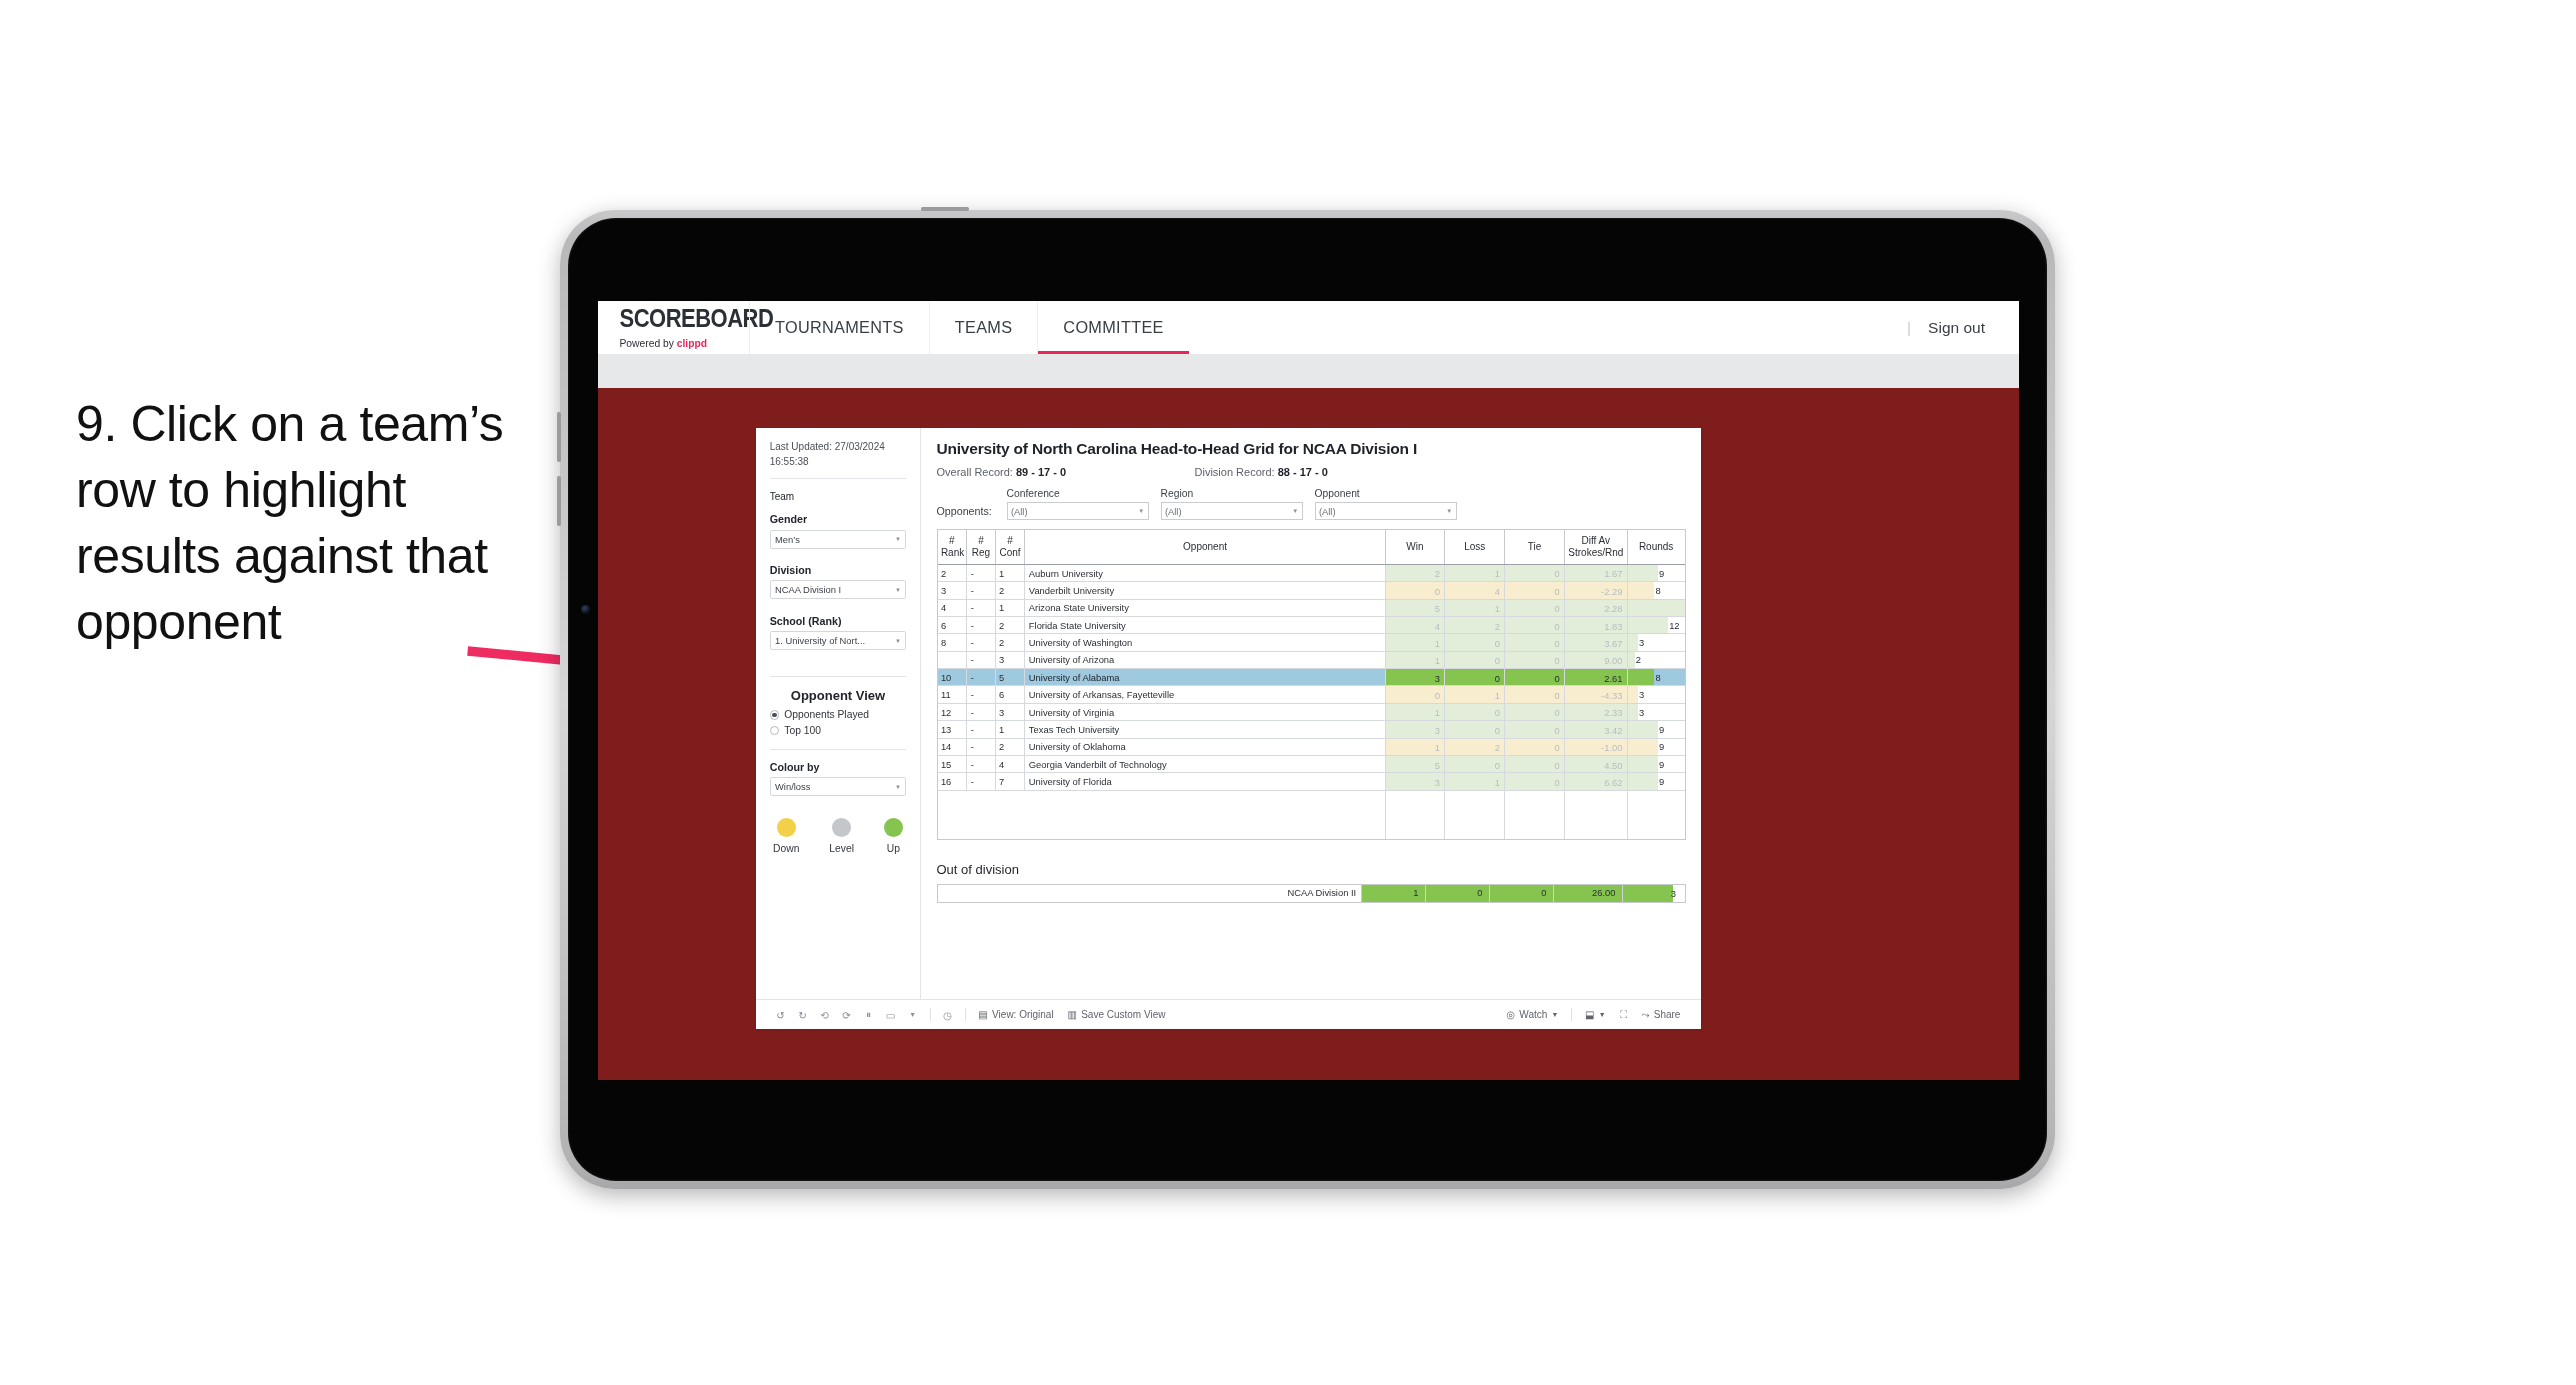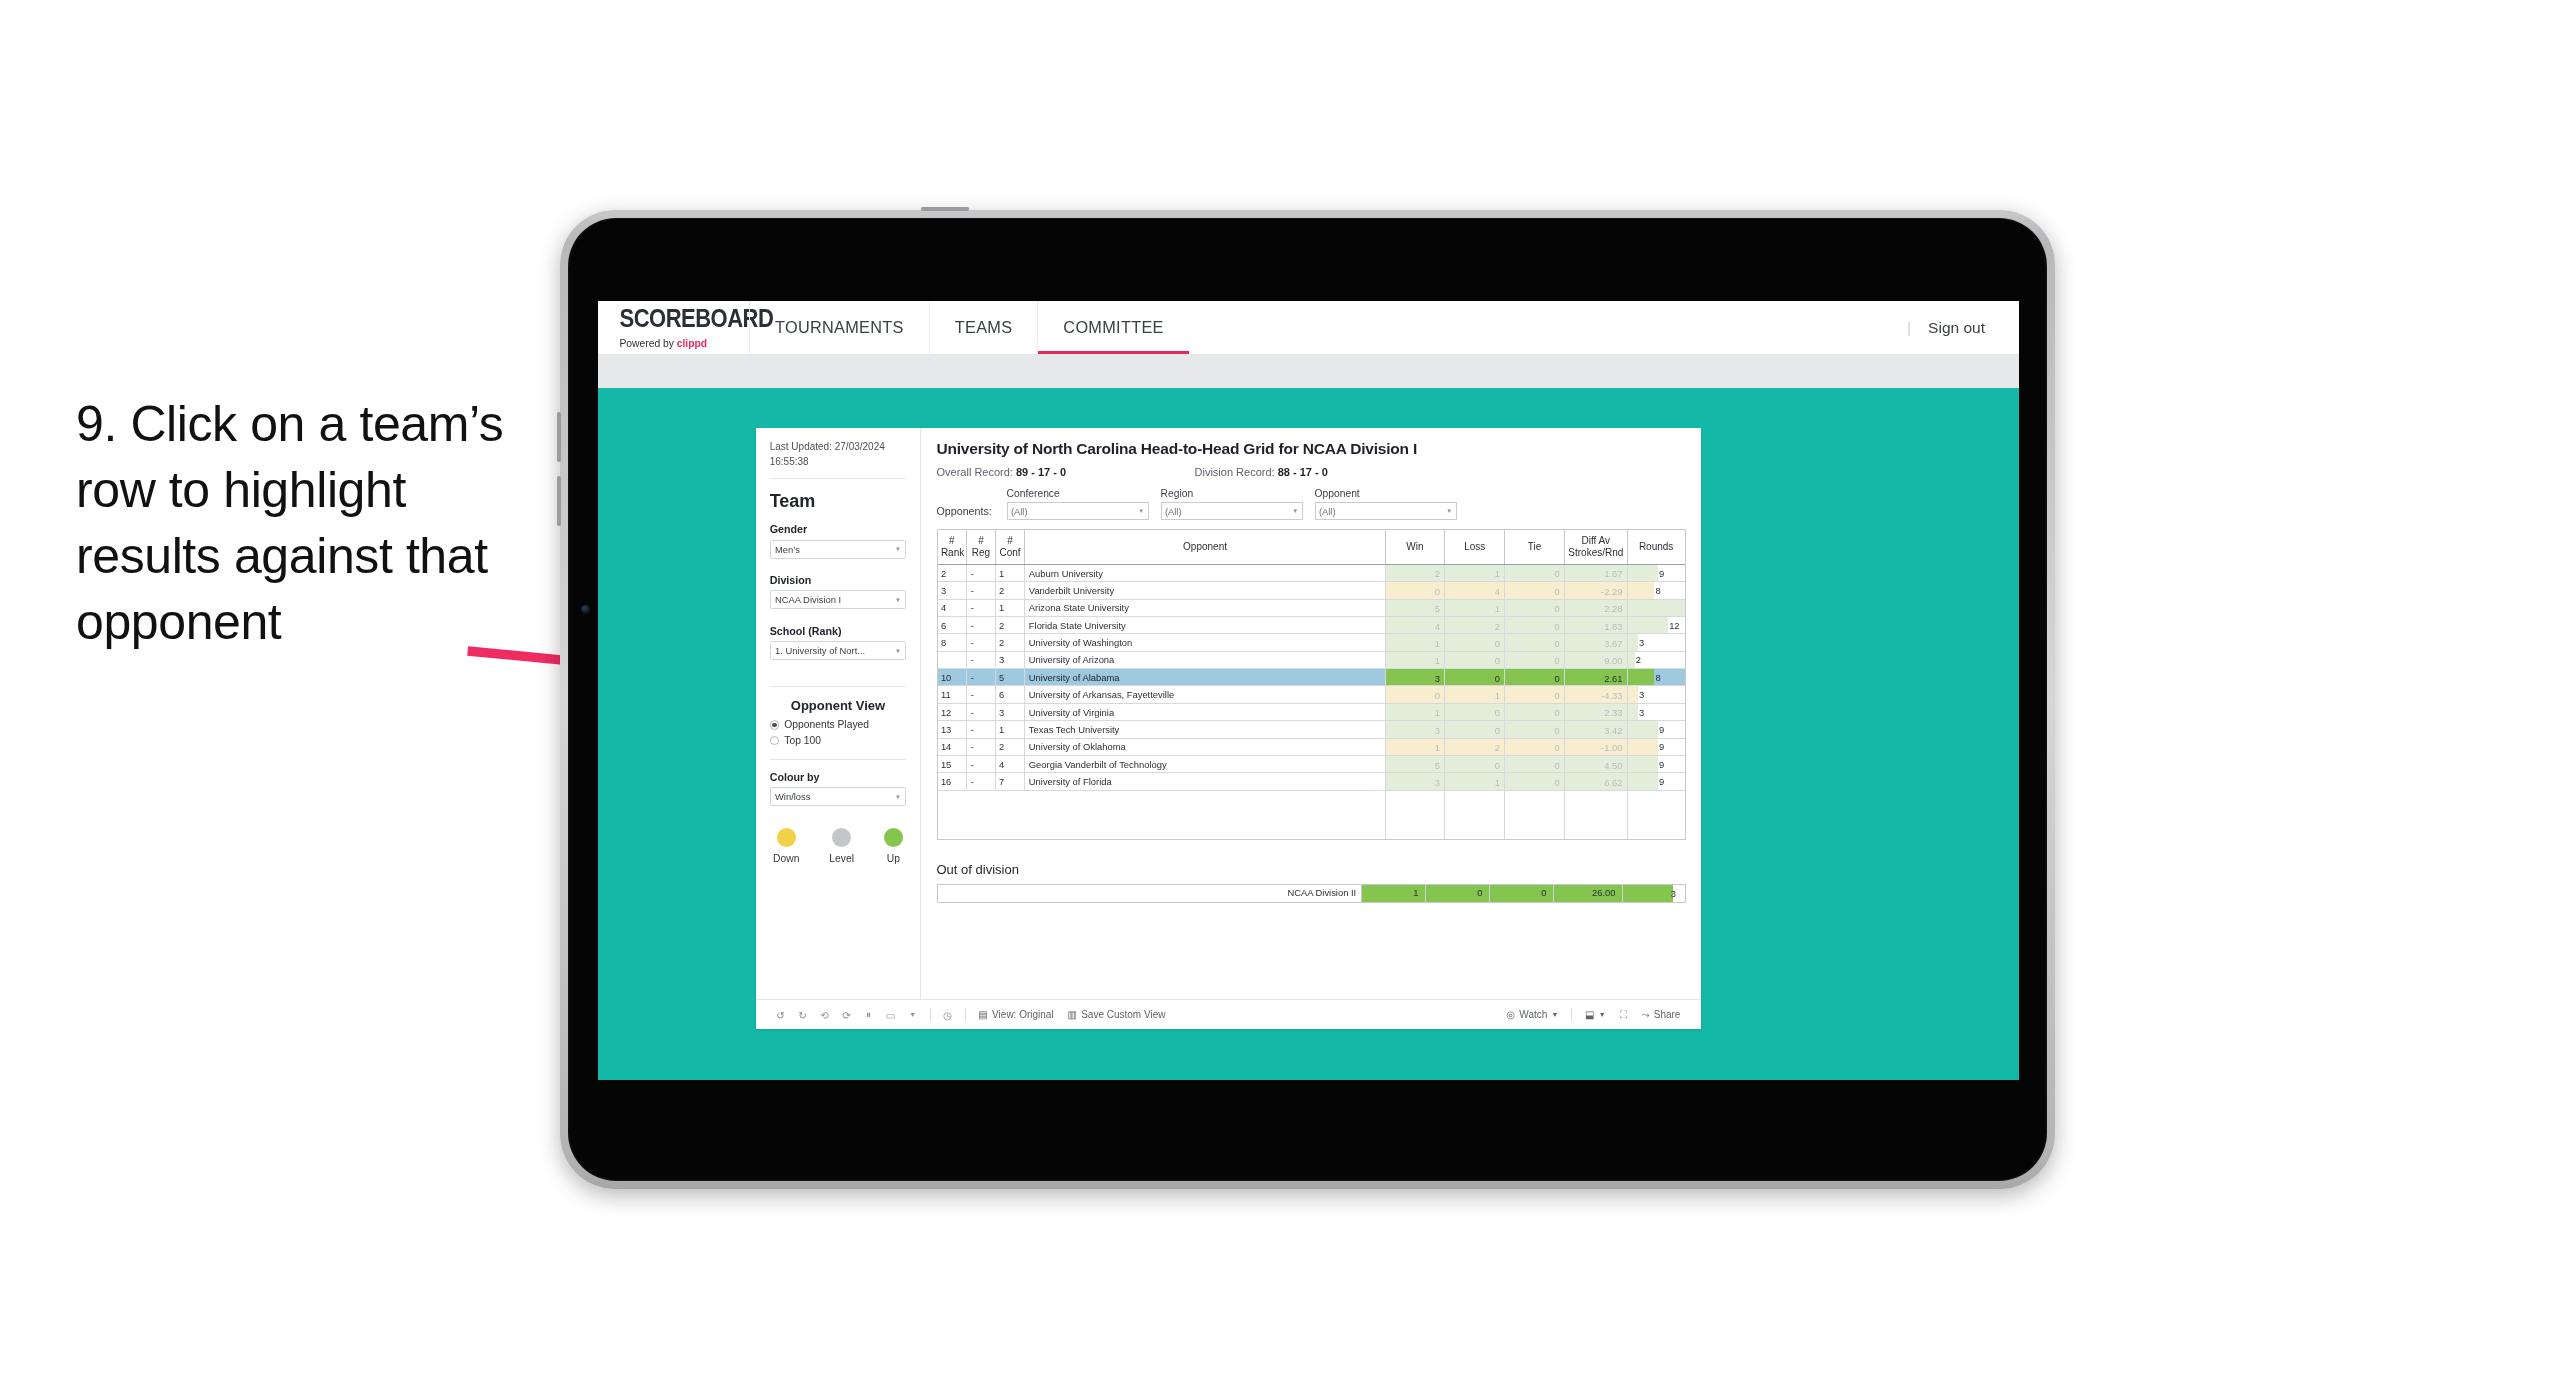--- a/index.html
+++ b/index.html
@@ -58,30 +58,30 @@
   #signout-wrap{margin-left:auto;display:flex;align-items:center;padding-right:34px;gap:17px;font-size:15.5px;color:#3a3f46;}
   #signout-sep{color:#c9ccd0;}
 
   
   #subnav{height:33px;background:#f7f8f9;border-top:0.9px solid #e2e5e8;border-bottom:0.9px solid #dfe2e5;
     display:flex;align-items:center;padding-left:21.5px;gap:29px;}
   .subnav-item{font-size:13.7px;color:#3a3f46;letter-spacing:0.3px;cursor:pointer;white-space:nowrap;}
   .subnav-item.active{color:#e8275a;}
 
   
-  #workspace{position:absolute;left:0;right:0;top:87px;bottom:0;background:#14b8a6;}
+  #workspace{position:absolute;left:0;right:0;top:87px;bottom:0;background:#7f1d1d;}
   #viz{position:absolute;left:158px;top:40px;width:945px;height:601px;background:#ffffff;
        box-shadow:0 0.9px 2.6px rgba(0,0,0,.10);display:flex;flex-direction:column;}
   #viz-body{flex:1;display:flex;min-height:0;}
 
   
   #filters{width:165px;border-right:0.9px solid #e3e5e8;padding:12px 13.7px 0 13.7px;box-sizing:border-box;
            font-size:10.3px;color:#31353b;}
   #lastupd{font-size:10px;color:#4b5058;line-height:1.45;padding-bottom:9.4px;border-bottom:0.9px solid #e3e5e8;}
-  .f-h1{font-size:18px;font-weight:bold;color:#22262c;margin:12px 0 11px;}
+  .f-h1{font-size:10px;font-weight:normal;color:#22262c;margin:12px 0 11px;}
   .f-label{font-size:10.7px;font-weight:bold;color:#22262c;margin-bottom:4.3px;}
   .f-select{
     height:17px;border:0.9px solid #d3d6da;background:#fff;border-radius:1.7px;
     display:flex;align-items:center;padding:0 4.3px;font-size:9.4px;color:#3d4249;
     justify-content:space-between;cursor:pointer;margin-bottom:15.5px;
   }
   .f-caret{font-size:6px;color:#8a9099;}
   .f-sep{border-top:0.9px solid #e3e5e8;margin:6.9px 0 10.3px;}
   .f-h2{font-size:13px;font-weight:bold;color:#22262c;text-align:center;margin-bottom:6.9px;}
   .radio-row{display:flex;align-items:center;gap:5.2px;font-size:10.3px;color:#31353b;margin-bottom:4.3px;cursor:pointer;}

